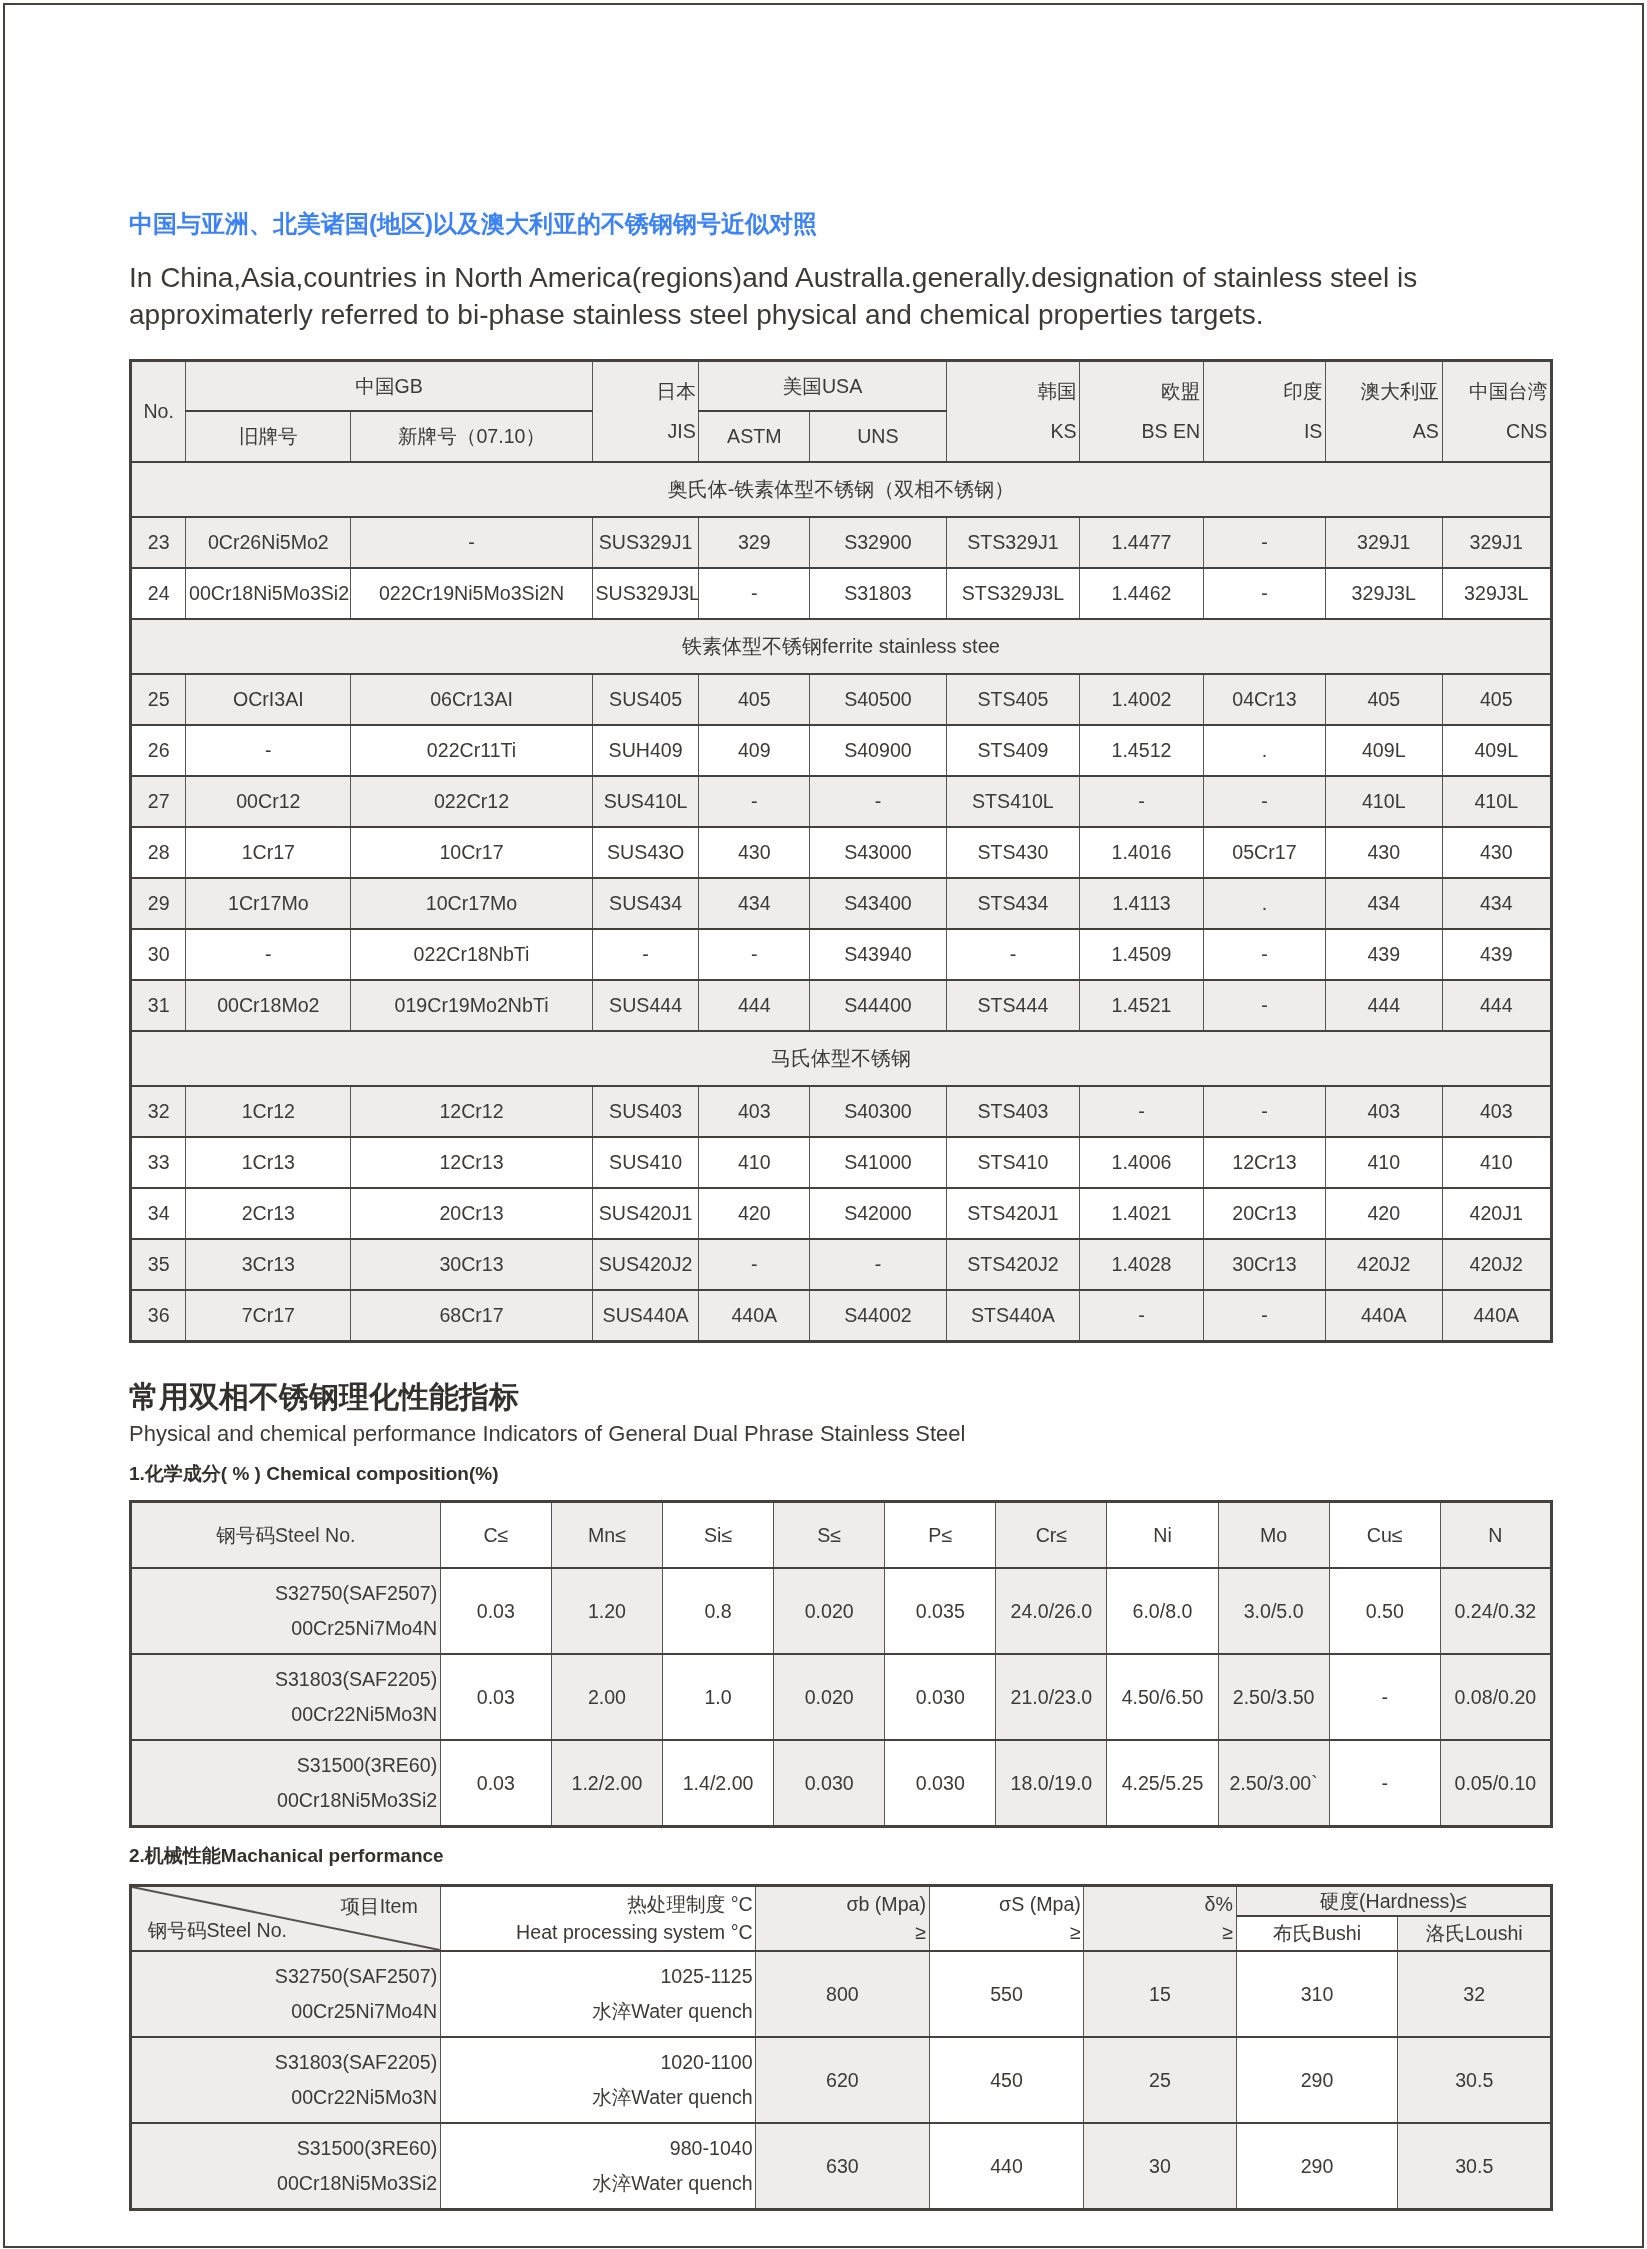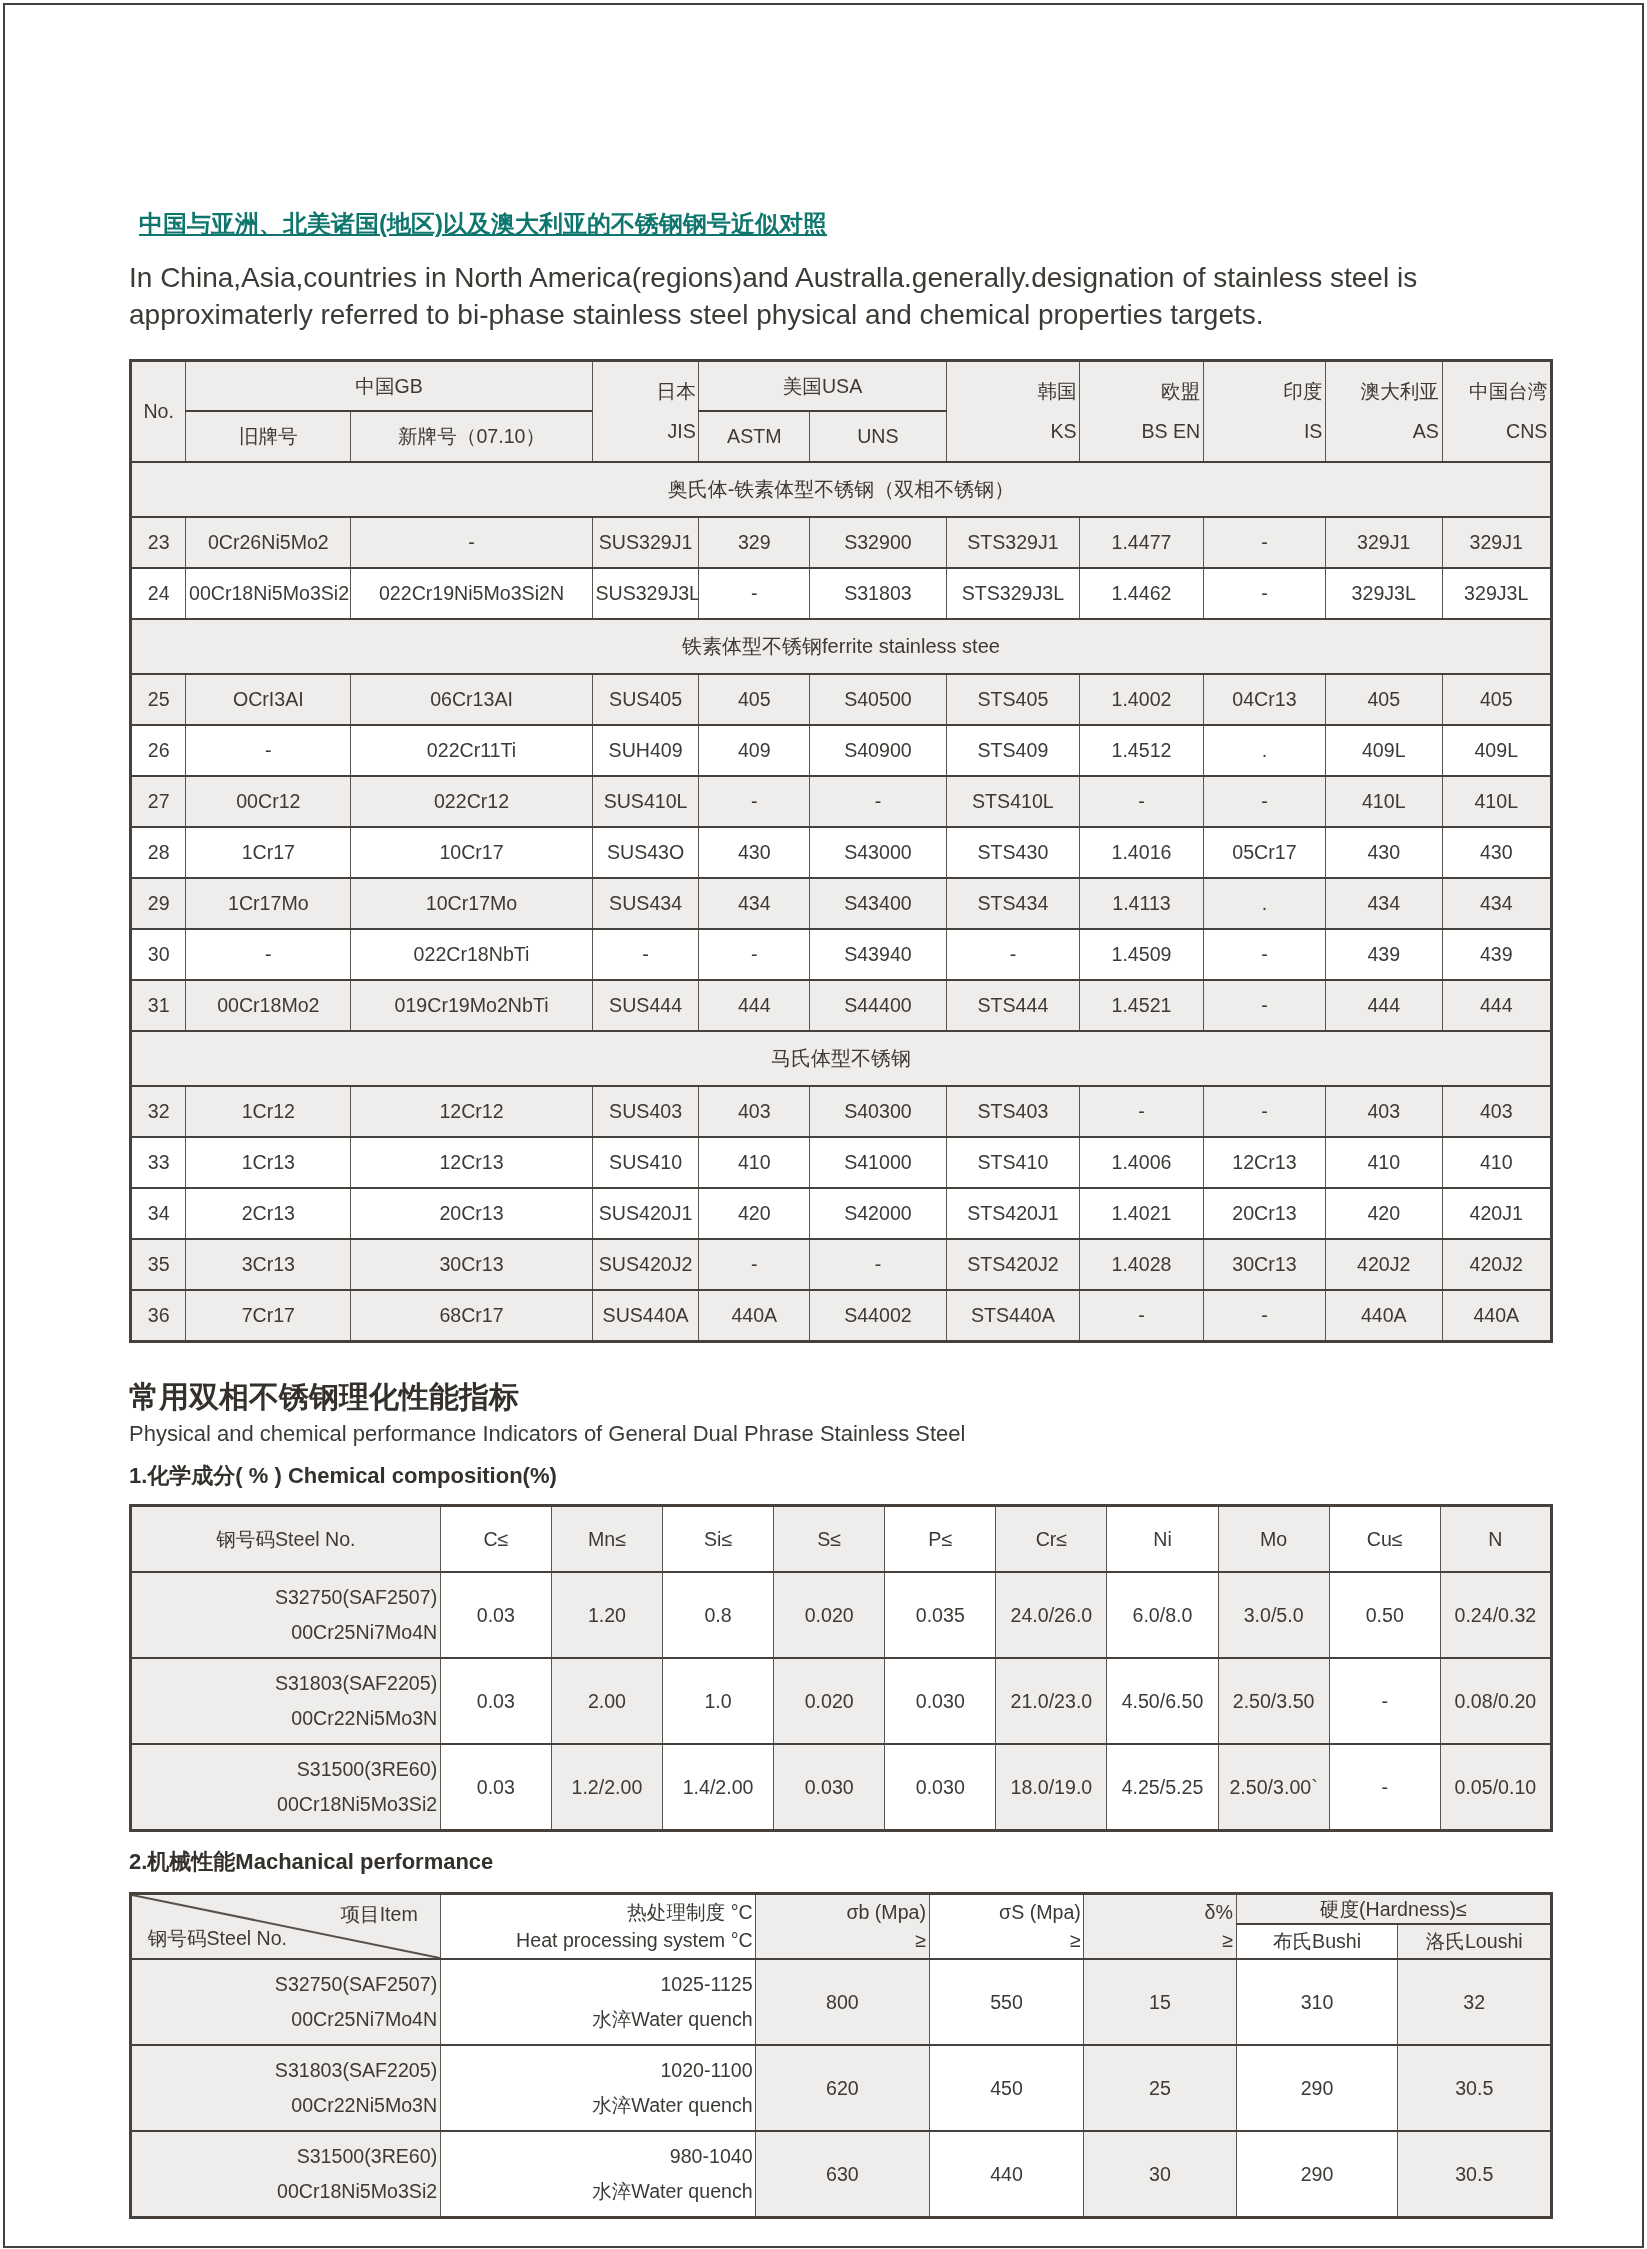--- a/index.html
+++ b/index.html
@@ -1,23 +1,23 @@
 <!DOCTYPE html>
 <html style="font-size:10.5px"><head>
 <meta charset="utf-8">
 <style>
   html,body{margin:0;padding:0;background:#ffffff;}
   body{width:1647px;height:2250px;position:relative;font-family:"Liberation Sans",sans-serif;color:#3d3935;}
   .frame{position:absolute;top:3.3px;left:3.3px;right:3.3px;bottom:2px;border:2px solid #45403c;pointer-events:none;}
   .content{position:absolute;left:129px;top:0;width:1424px;}
-  h1.title{margin:209px 0 0 10px;font-size:24px;font-weight:bold;color:#0f766e;line-height:1.25;text-decoration:underline;}
+  h1.title{margin:209px 0 0 0;font-size:24px;font-weight:bold;color:#3b82f6;line-height:1.25;}
   p.intro{margin:21px 0 0 0;font-size:28px;line-height:1.32;color:#3d3935;}
   h2.sec{margin:34px 0 0 0;font-size:30px;font-weight:bold;color:#34302c;}
   p.sub{margin:2.6px 0 0 0;font-size:22px;color:#3d3935;}
-  h3.num{margin:14.4px 0 0 0;font-size:22px;font-weight:bold;color:#34302c;}
+  h3.num{margin:14.4px 0 0 0;font-size:19px;font-weight:bold;color:#34302c;}
   table.t{border-collapse:collapse;table-layout:fixed;width:100%;}
   table.t th,table.t td{border-left:1.3px solid #5a554f;border-right:1.3px solid #5a554f;border-top:2.6px solid #46413d;border-bottom:2.6px solid #46413d;font-weight:normal;font-size:19.6px;text-align:center;vertical-align:middle;padding:0 2.6px;overflow:hidden;color:#3d3935;}
   table.t{border:3.3px solid #46413d;}
   .g, tr.g td, th.g, td.g{background:#eeedeb;}
   .w{background:#ffffff;}
   
   .main{margin-top:25px;}
   .main thead tr{height:51px;}
   .main thead th{background:#eeedeb;}
   .main tbody tr{height:51px;}

